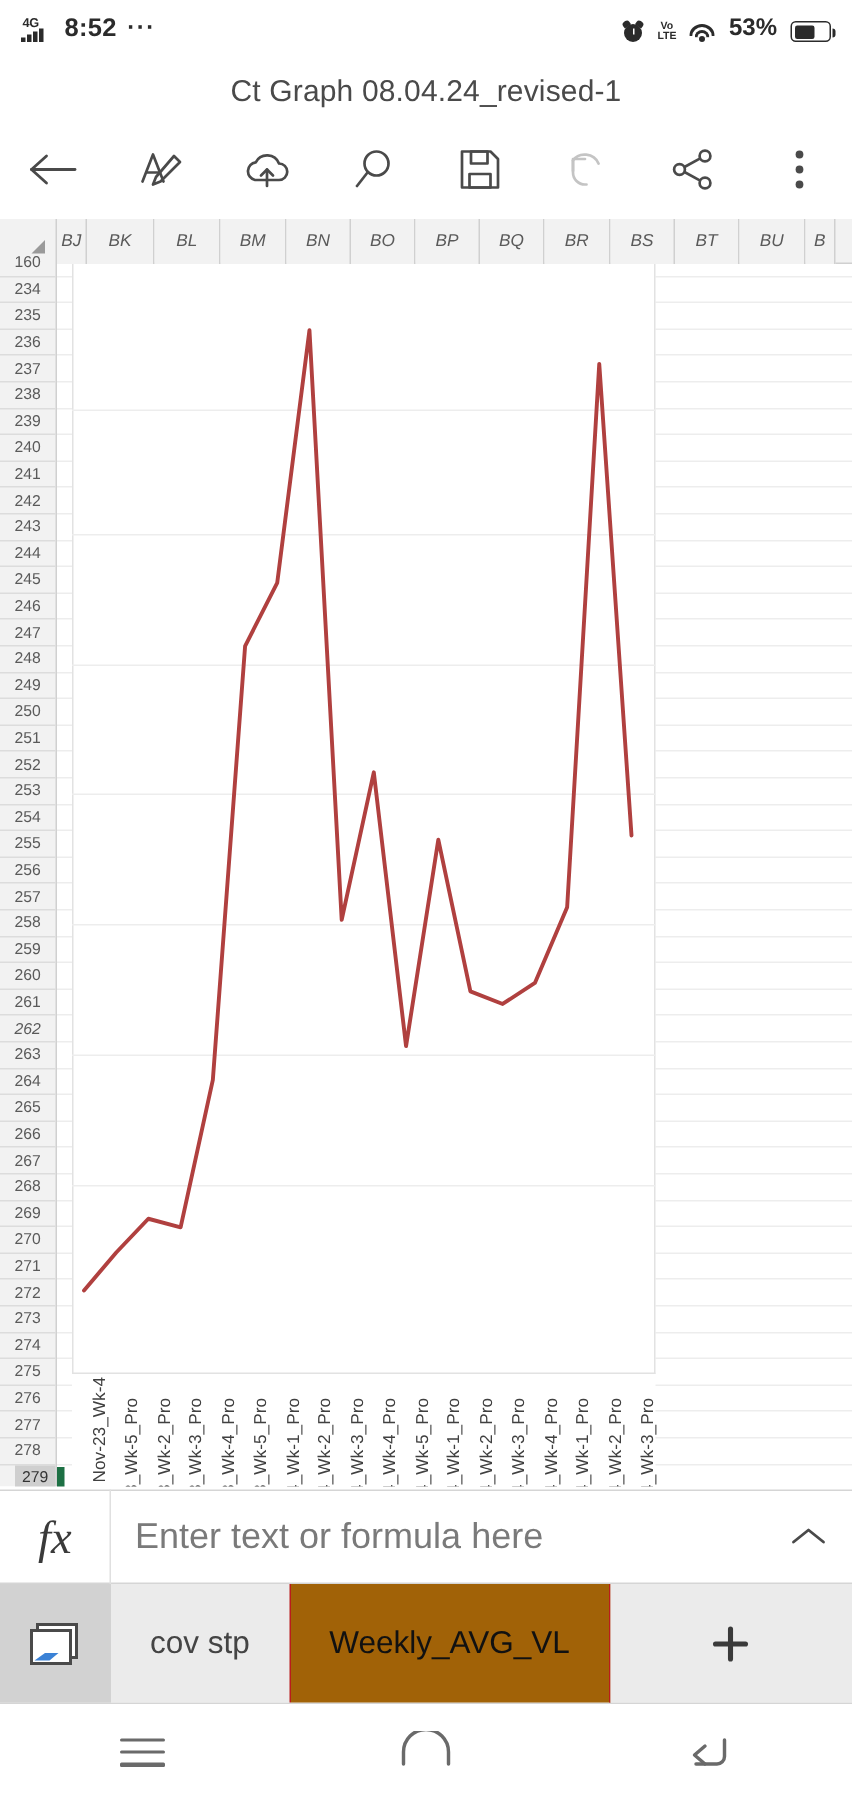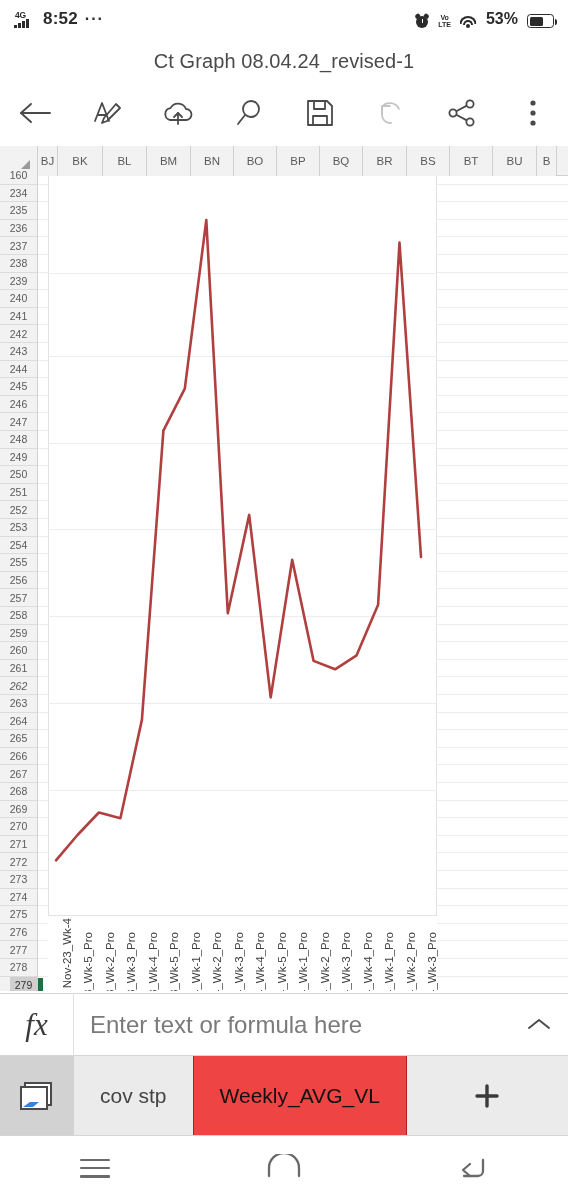--- a/index.html
+++ b/index.html
@@ -111,21 +111,21 @@
                font-size:24px; color:#7a7a7a; }
   .chev-up { width:58px; height:63px; display:flex; align-items:center; justify-content:center; }
 
   
   .tabbar { position:absolute; top:1056px; left:0; width:568px; height:80px;
             display:flex; align-items:stretch; background:#f1f1f1; border-bottom:1px solid #d5d5d5; }
   .tab-allsheets { width:74px; background:#d2d2d2; display:flex; align-items:center; justify-content:center; }
   .sheet-tab { display:flex; align-items:center; justify-content:center;
                font-size:21px; color:#444; padding:0 26px; background:#ebebeb;
                border-right:1px solid #b91c1c; }
-  .sheet-tab.active { background:#ef4444; color:#111;text-align:right; }
+  .sheet-tab.active { background:#a16207; color:#111;text-align:right; }
   .tab-add { flex:1; background:#ebebeb; display:flex; align-items:center; justify-content:center; }
 
   
   .navbar { position:absolute; top:1136px; left:0; width:568px; height:64px; background:#fff;
             display:flex; align-items:center; }
   .nav-btn { flex:1; display:flex; align-items:center; justify-content:center; }
   .hamb { width:30px; height:19px; display:flex; flex-direction:column; justify-content:space-between; }
   .hamb i { display:block; height:2.6px; background:#6a6a6a; border-radius:1px; }
 </style>
 </head>
@@ -230,21 +230,21 @@
       </svg>
     </div>
   </div>
 
   <div class="sheet">
 
     <div class="colhead">
       <div class="corner">
           <span class="tri"></span>
         </div>
-      <div id="colcells" style="display:flex;">
+      <div id="colcells" style="display:flex;font-style:italic;">
           <div class="colcell" style="width: 20px;">BJ</div>
           <div class="colcell" style="width: 45px;">BK</div>
           <div class="colcell" style="width: 44px;">BL</div>
           <div class="colcell" style="width: 44px;">BM</div>
           <div class="colcell" style="width: 43px;">BN</div>
           <div class="colcell" style="width: 43px;">BO</div>
           <div class="colcell" style="width: 43px;">BP</div>
           <div class="colcell" style="width: 43px;">BQ</div>
           <div class="colcell" style="width: 44px;">BR</div>
           <div class="colcell" style="width: 43px;">BS</div>

